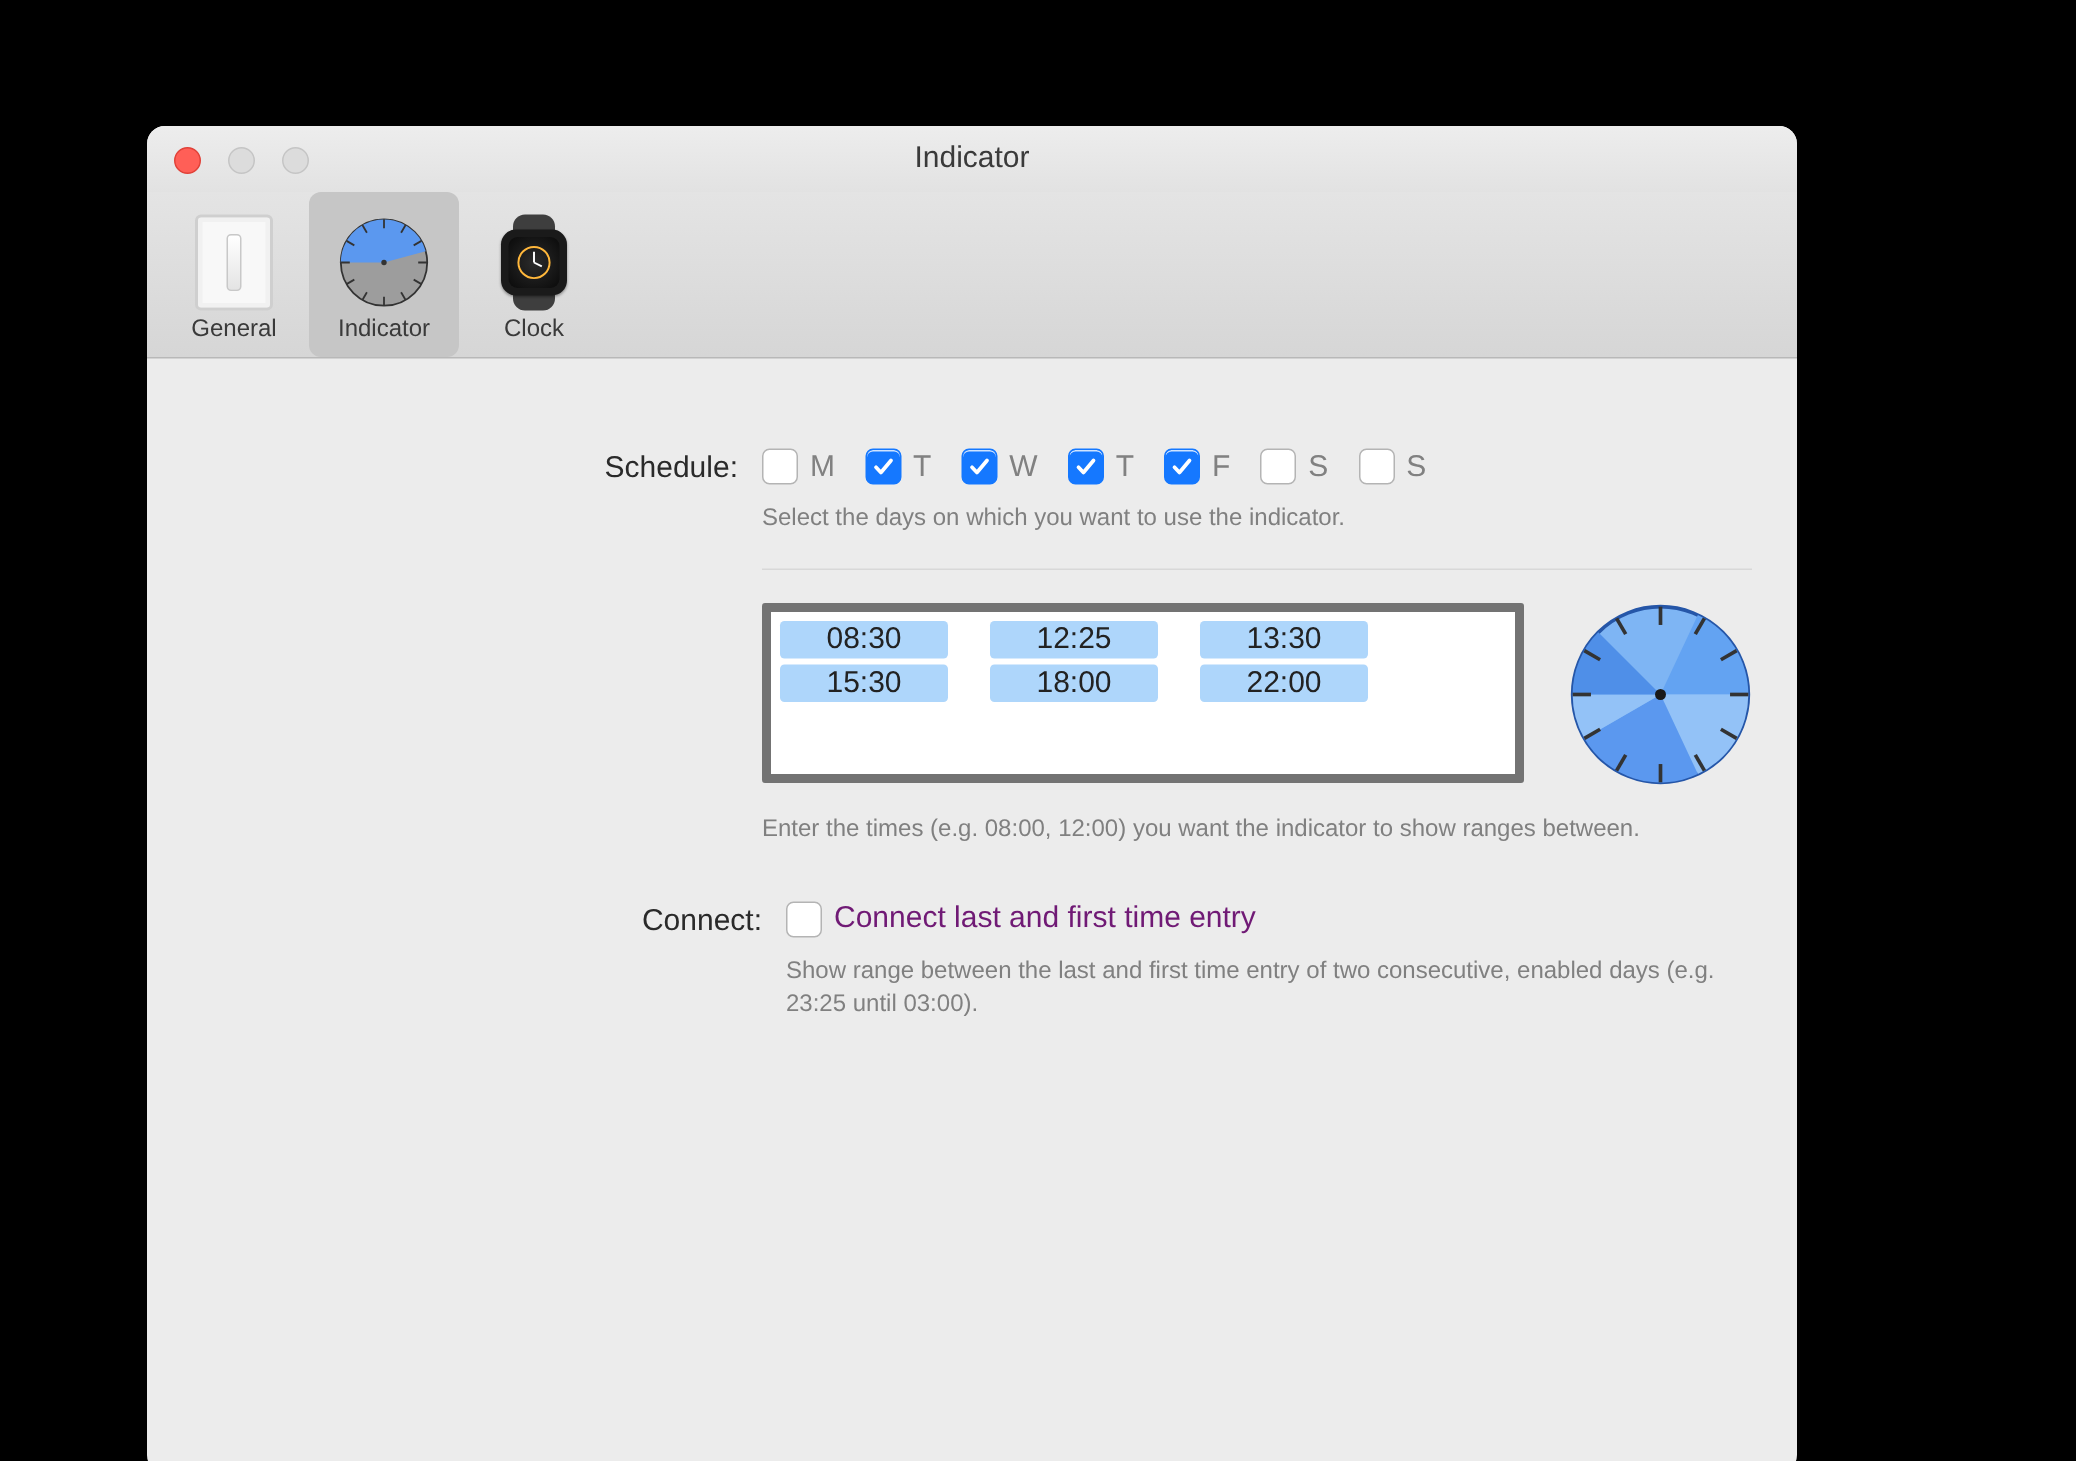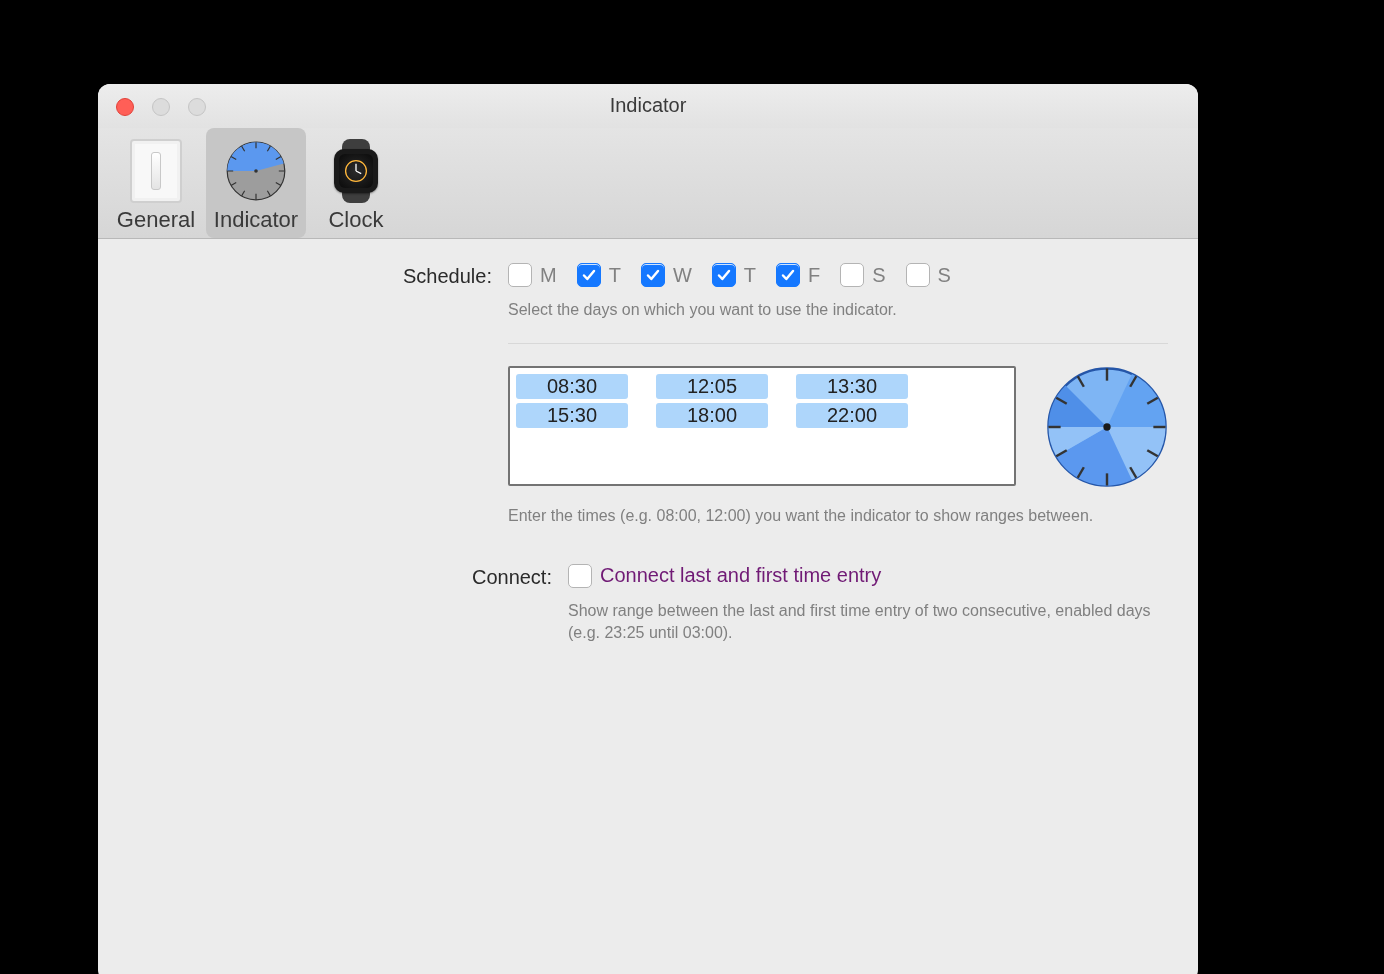--- a/index.html
+++ b/index.html
@@ -74,21 +74,21 @@
     cursor: default;
   }
   .tool-item.selected {
     background: #c6c6c6;
   }
   .tool-icon {
     width: 64px; height: 64px;
     display: flex; align-items: center; justify-content: center;
   }
   .tool-label {
-    font-size: 22px;
+    font-size: 16px;
     color: #3a3a3a;
     margin-top: 4px;
   }
 
   
   .switch-icon {
     width: 48px; height: 60px;
     background: #f8f8f8;
     border: 2px solid #cfcfcf;
     border-radius: 4px;
@@ -130,24 +130,23 @@
     position: absolute;
     left: 5px; right: 5px; top: 5px; bottom: 5px;
     background: radial-gradient(circle at 50% 50%, #2b2b2b, #0a0a0a);
     border-radius: 6px;
     display: flex; align-items: center; justify-content: center;
   }
   .watch-screen svg { width: 26px; height: 26px; }
 
   
   .content {
-    padding: 24px 30px 30px 30px;
+    padding: 60px 30px 30px 30px;
     font-size: 20px;
     color: #2a2a2a;
-    margin-left: 44px;
   }
 
   .row {
     display: flex;
     margin-bottom: 14px;
   }
   .label-col {
     width: 380px;
     text-align: right;
     padding-right: 16px;
@@ -199,21 +198,21 @@
 
   .times-row {
     display: flex;
     gap: 30px;
     align-items: flex-start;
   }
   .times-box {
     flex: 0 0 508px;
     height: 120px;
     background: #fff;
-    border: 2px solid #737373;
+    border: 6px solid #737373;
     border-radius: 2px;
     padding: 6px;
     box-sizing: border-box;
   }
   .time-chips {
     display: flex;
     flex-wrap: wrap;
     gap: 4px 28px;
   }
   .time-chip {
@@ -351,21 +350,21 @@
               <span class="day-letter">S</span>
             </div>
           </div>
         <div class="help-text">Select the days on which you want to use the indicator.</div>
         <hr class="divider">
 
         <div class="times-row">
           <div class="times-box">
             <div class="time-chips" id="chips">
                 <div class="time-chip">08:30</div>
-                <div class="time-chip">12:05</div>
+                <div class="time-chip">12:25</div>
                 <div class="time-chip">13:30</div>
                 <div class="time-chip">15:30</div>
                 <div class="time-chip">18:00</div>
                 <div class="time-chip">22:00</div>
               </div>
           </div>
           <div>
             <svg class="clock-preview" viewBox="0 0 100 100">
               <circle cx="50" cy="50" r="48" fill="#7eb5f4" stroke="#2556a8" stroke-width="2"></circle>
 

